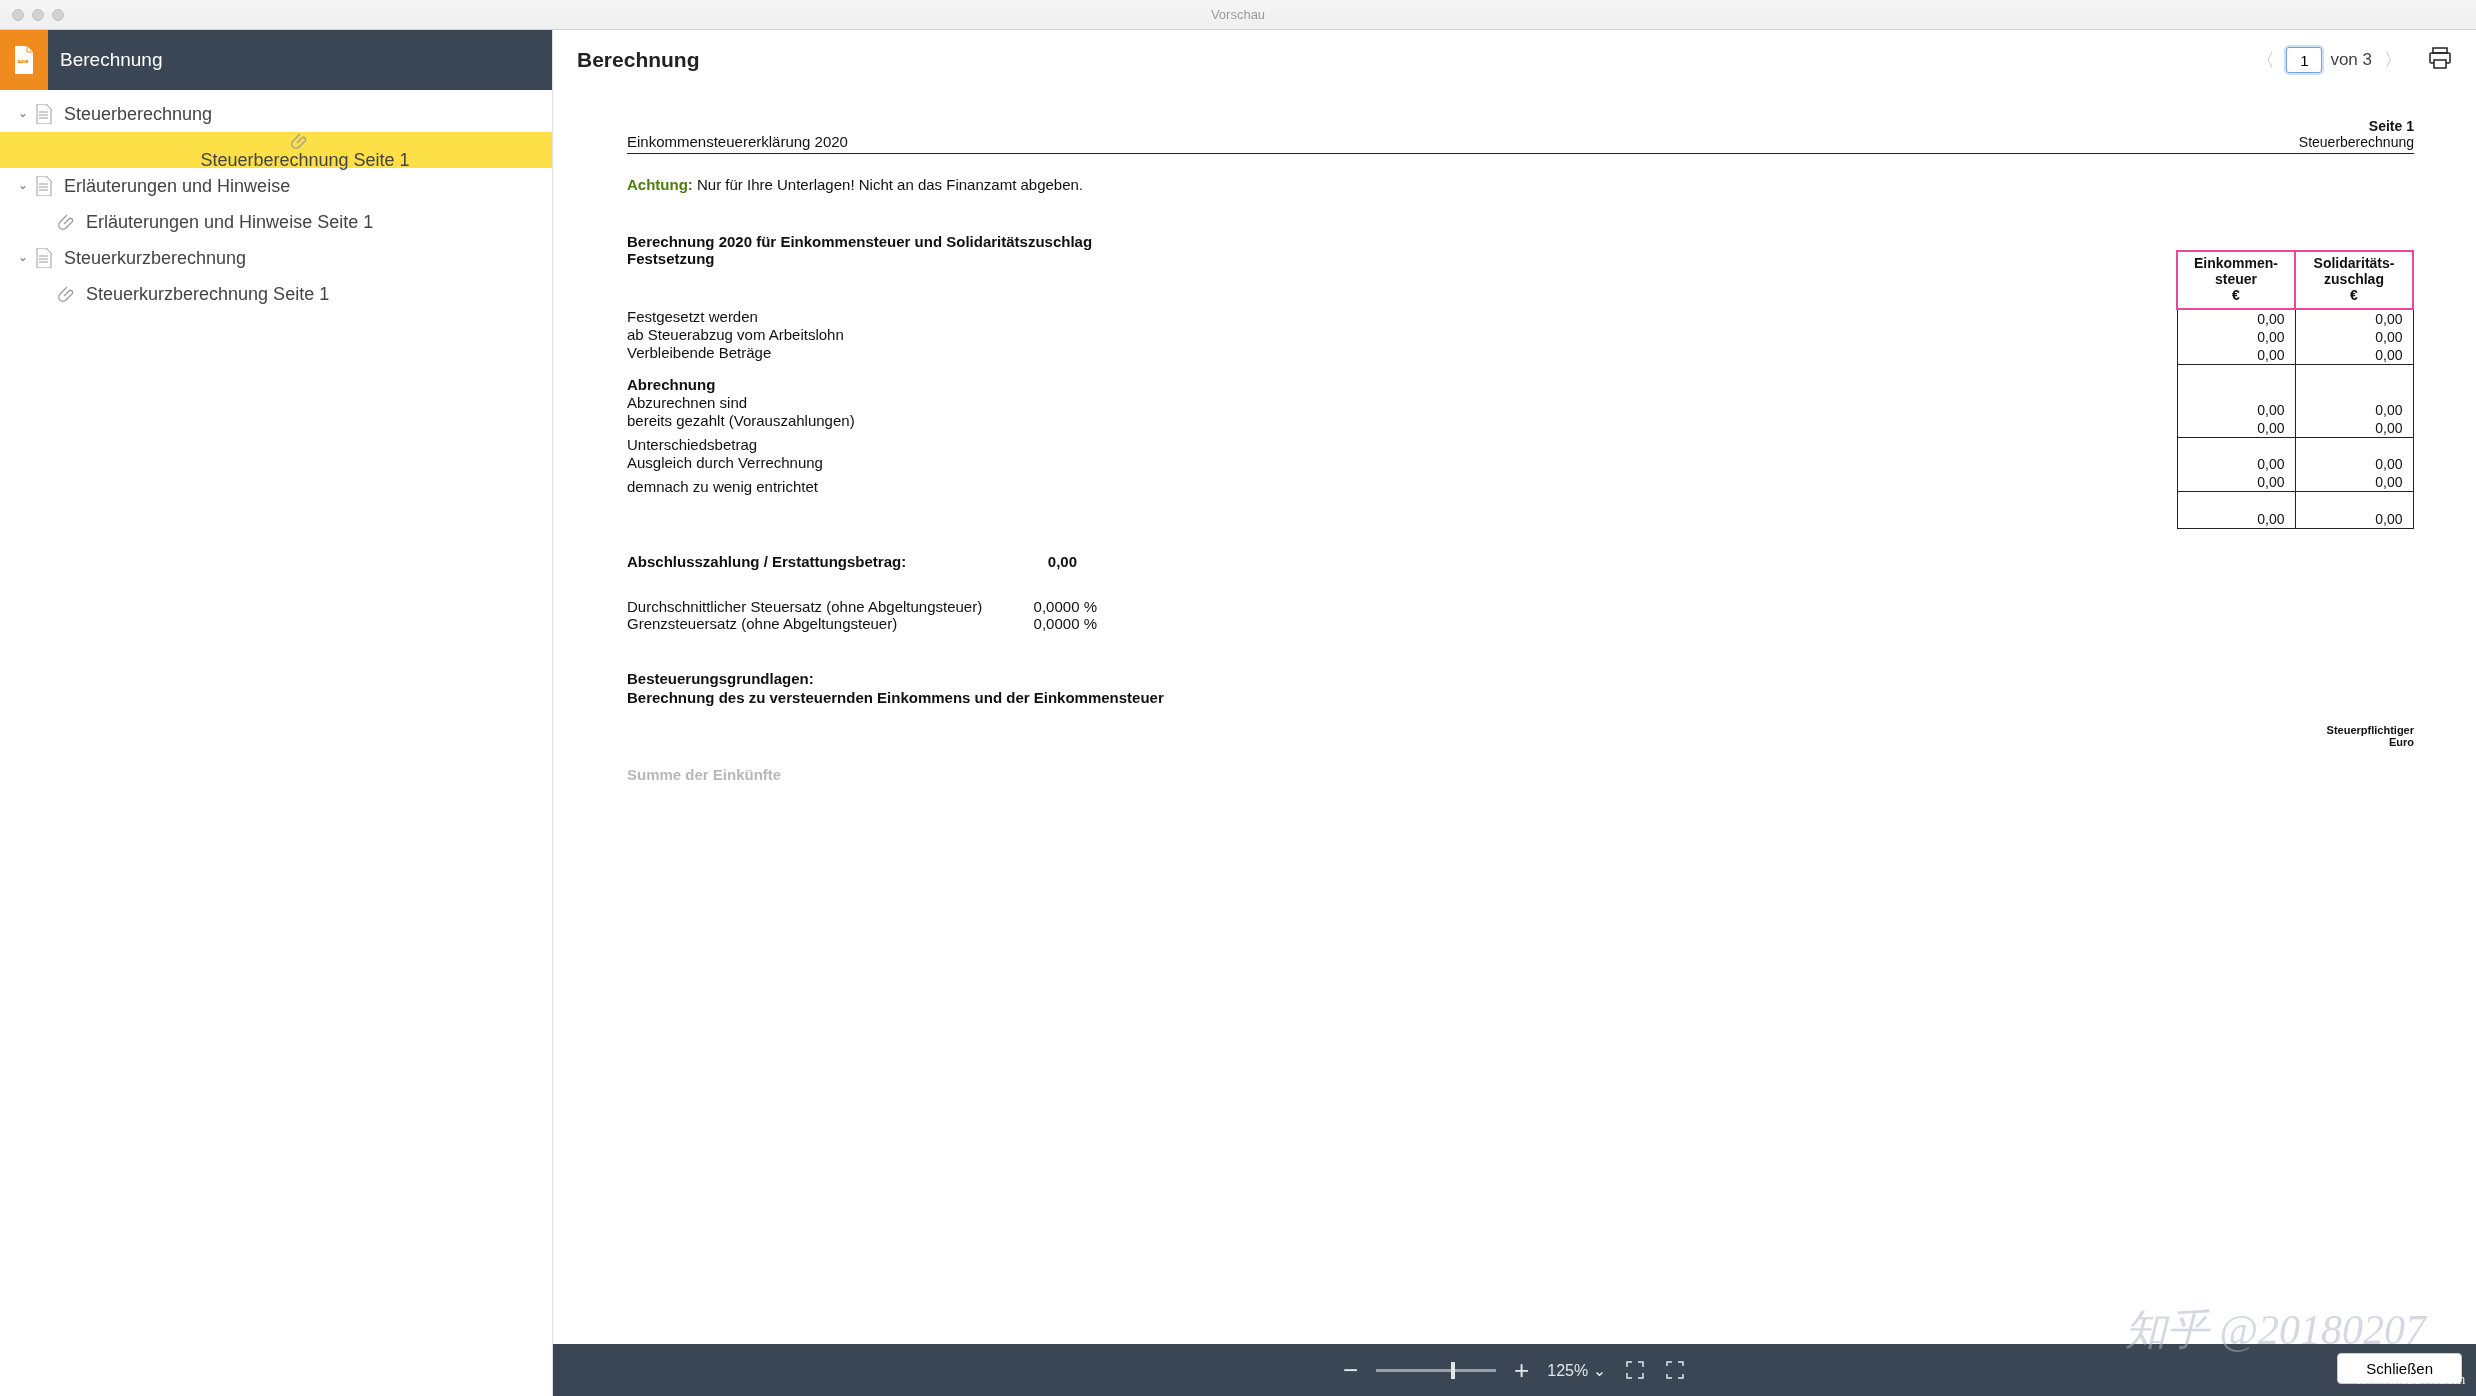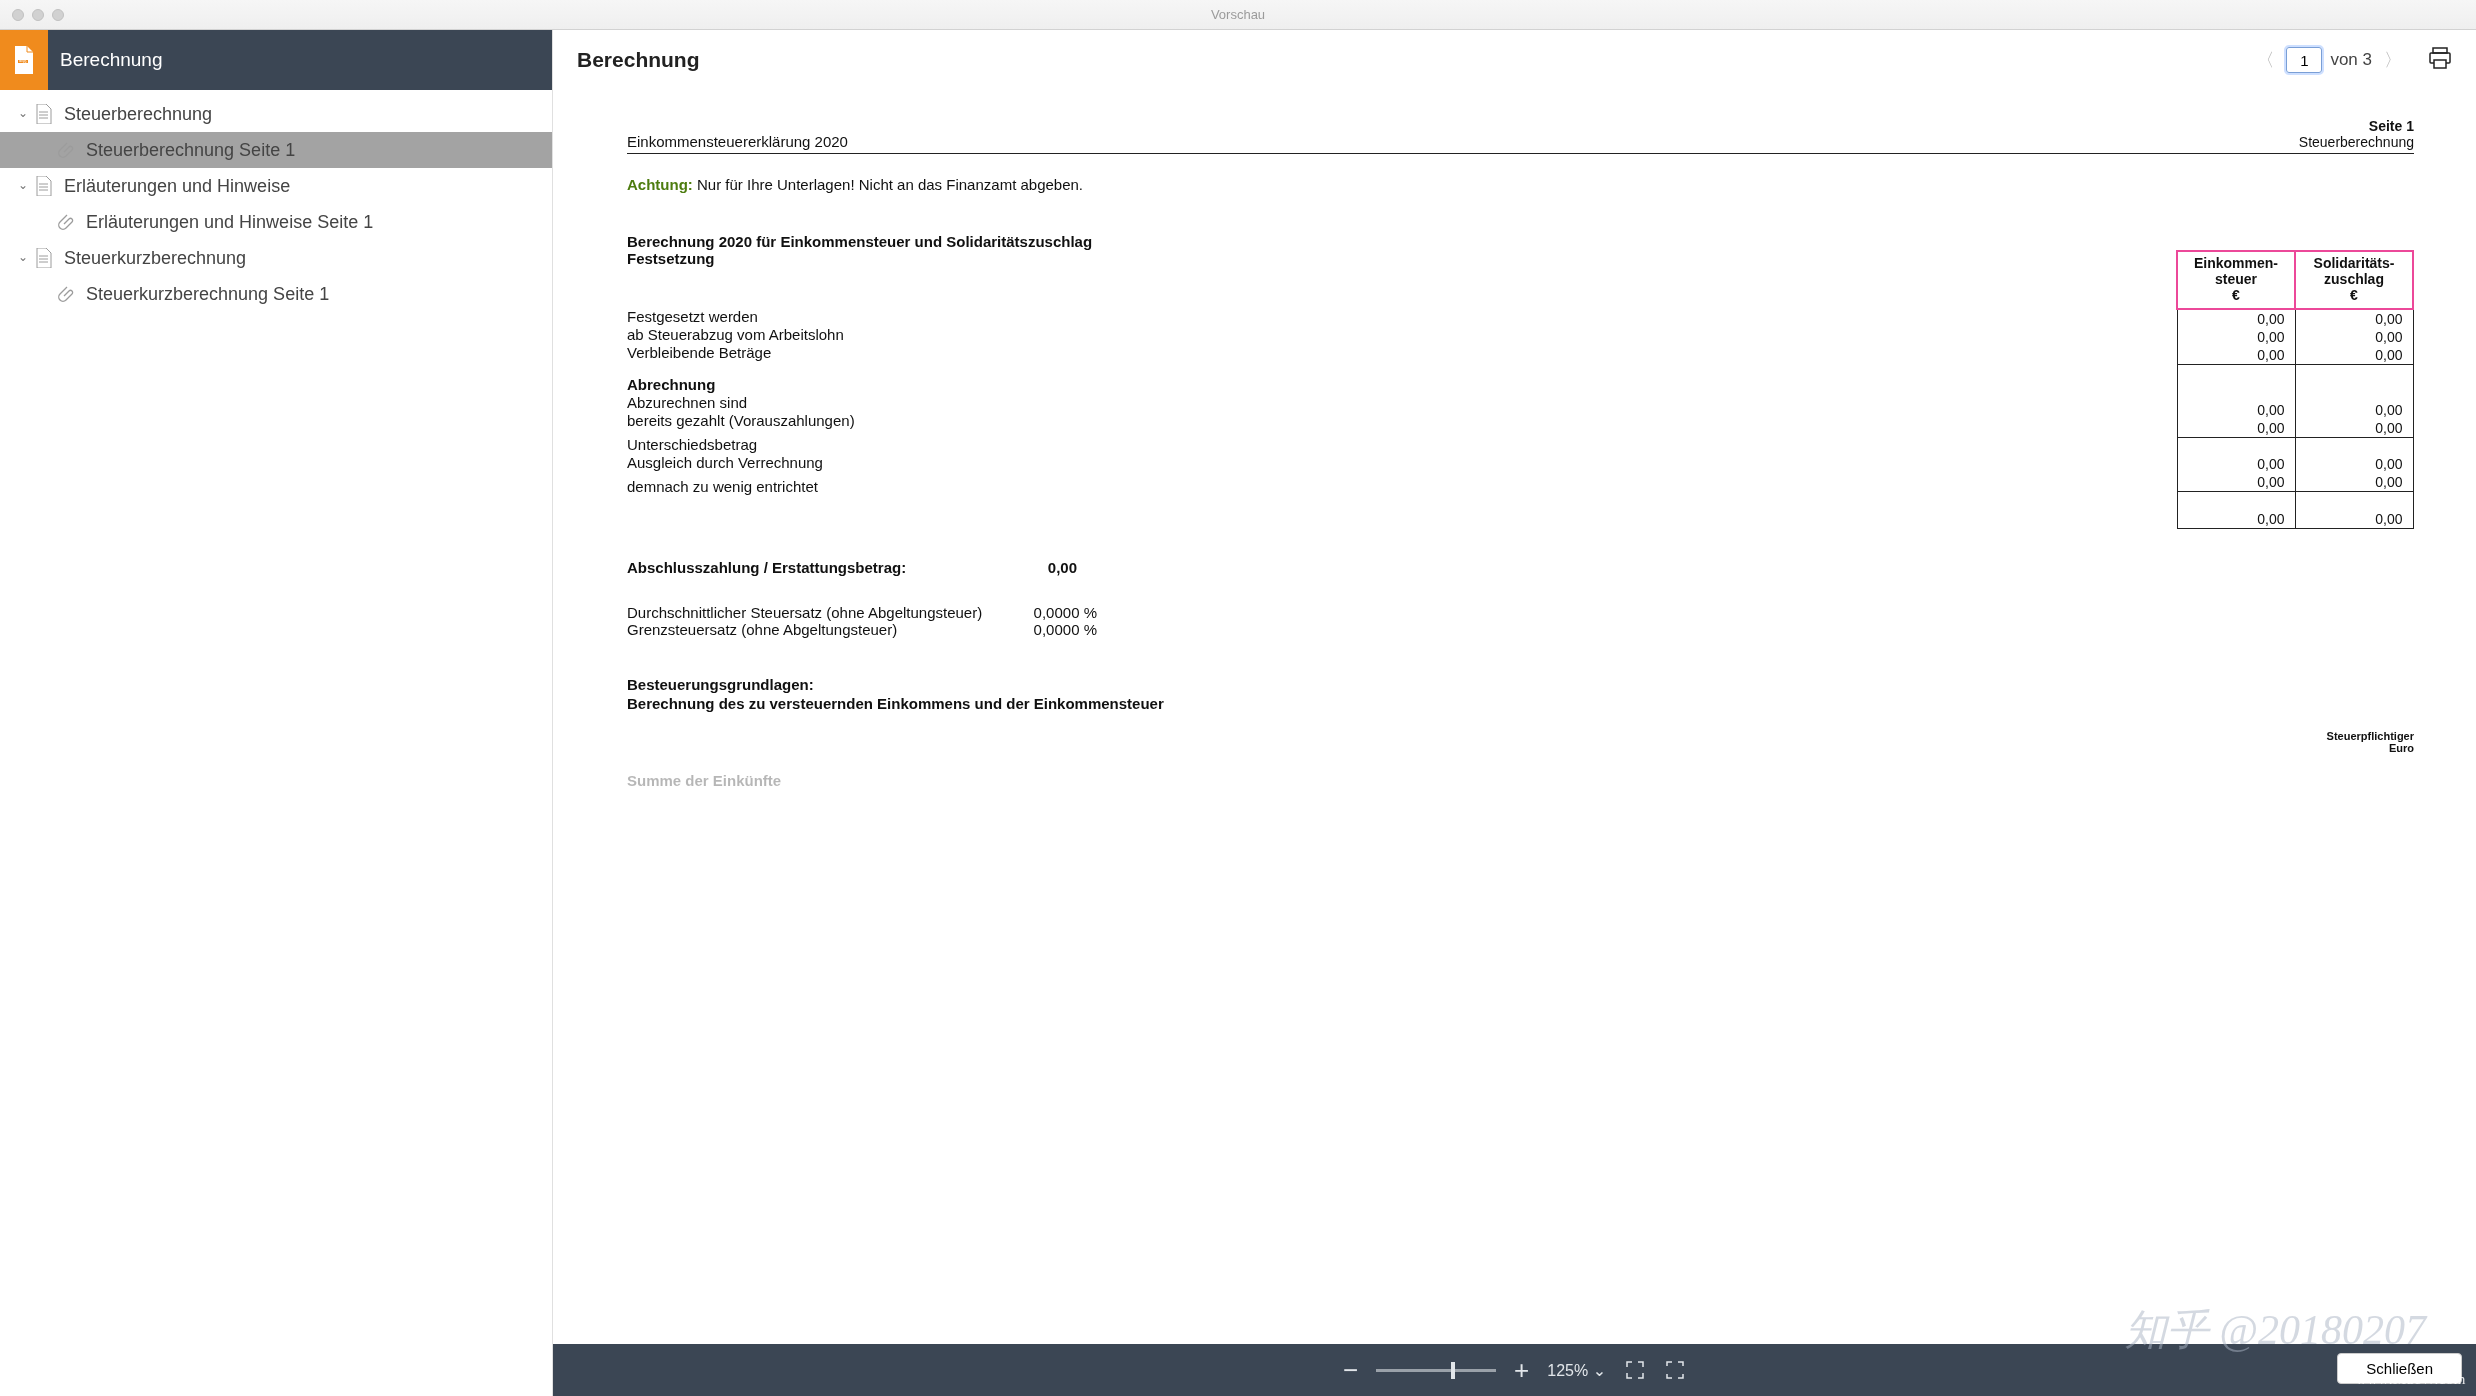--- a/index.html
+++ b/index.html
@@ -15,21 +15,21 @@
   
   .content { flex: 1; display: flex; min-height: 0; }
   .sidebar { width: 552px; min-width: 552px; background: #fff; display: flex; flex-direction: column; }
   .sidebar-header { height: 60px; background: #3b4654; display: flex; align-items: center; }
   .sidebar-icon-box { width: 48px; height: 60px; background: #f08b1d; display: flex; align-items: center; justify-content: center; }
   .sidebar-header-label { color: #fff; font-size: 19px; margin-left: 12px; font-weight: 400; }
 
   .tree { padding-top: 6px; }
   .tree-item { display: flex; align-items: center; height: 36px; font-size: 18px; color: #444; padding-left: 18px; cursor: pointer; }
   .tree-child { padding-left: 58px; }
-  .tree-item.selected { background: #a3a3a3; }
+  .tree-item.selected { background: #fde047; flex-direction: column; }
   .chevron { width: 14px; display: inline-block; color: #777; font-size: 12px; margin-right: 4px; transform: translateY(-1px); }
   .file-icon, .clip-icon { width: 18px; margin-right: 10px; color: #9c9c9c; display: inline-flex; }
 
   
   .viewer { flex: 1; display: flex; flex-direction: column; border-left: 1px solid #e0e0e0; min-width: 0; }
   .viewer-header { height: 60px; display: flex; align-items: center; justify-content: space-between; padding: 0 24px; }
   .viewer-title { font-size: 21px; font-weight: 600; color: #222; }
   .pager { display: flex; align-items: center; gap: 8px; font-size: 17px; color: #444; }
   .pager input { width: 36px; height: 26px; text-align: center; font-size: 15px; border: 1px solid #7a9fd6; border-radius: 3px; outline: 2px solid rgba(88,150,255,.3); }
   .pager-btn { color: #bbb; font-size: 18px; padding: 2px 4px; cursor: pointer; }
@@ -51,21 +51,21 @@
   .calc-label-col .sub { font-weight: bold; }
   .calc-label-col .spacer6  { height: 6px; }
   .calc-label-col .spacer14 { height: 14px; }
   .num-table { border-collapse: collapse; }
   .num-table th, .num-table td { border: 2px solid #ec4899; padding: 0 10px; text-align: right; font-size: 14px; vertical-align: top; }
   .num-table th { font-weight: bold; text-align: center; line-height: 1.15; padding: 3px 6px; height: 58px; }
   .num-table td { height: 18px; line-height: 18px; border-left: 1px solid #222; border-right: 1px solid #222; border-top: none; border-bottom: none; width: 118px; }
   .num-table .sep td { border-top: 1px solid #222; }
   .num-table .bot td { border-bottom: 1px solid #222; }
 
-  .summary { margin-top: 30px; display: flex; }
+  .summary { margin-top: 24px; display: flex; }
   .summary-label { width: 340px; font-weight: bold; }
   .summary-val { width: 110px; text-align: right; font-weight: bold; }
 
   .rates { margin-top: 28px; }
   .rates .r { display: flex; }
   .rates .r .l { width: 390px; }
   .rates .r .v { width: 80px; text-align: right; }
 
   .foot-right { margin-top: 18px; text-align: right; font-size: 11px; line-height: 1.1; font-weight: bold; }
 

